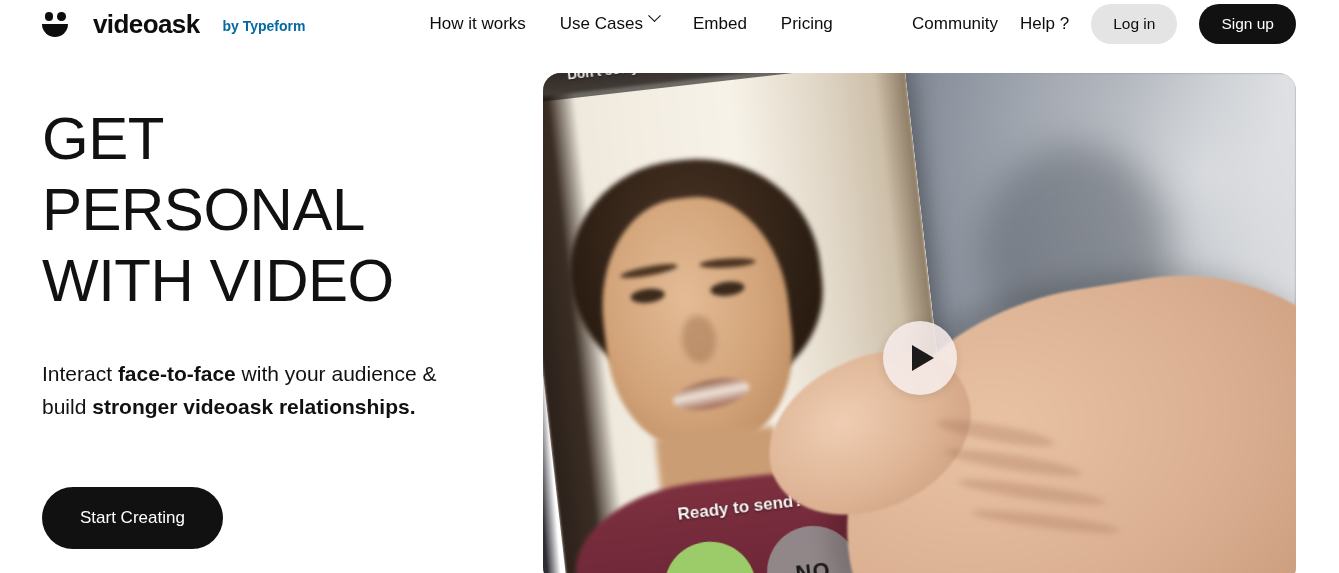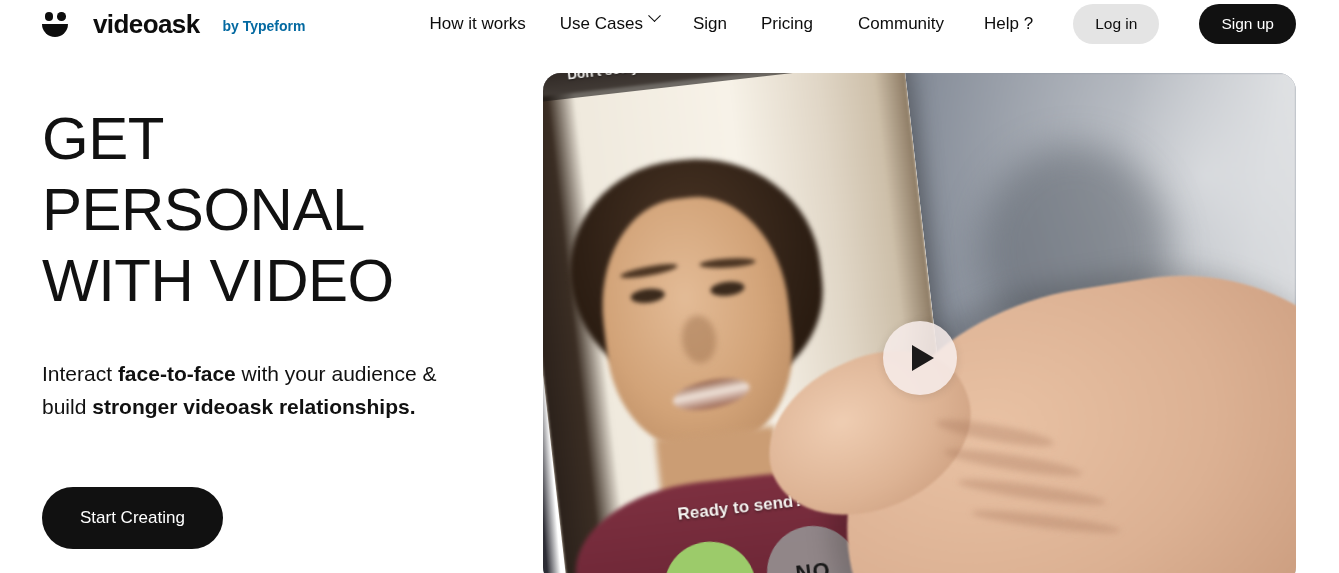--- a/index.html
+++ b/index.html
@@ -59,21 +59,21 @@
     white-space: nowrap; cursor: pointer;
   }
   .chevron {
     display: inline-block; width: 9px; height: 9px;
     border-right: 1.8px solid #0d0d0d;
     border-bottom: 1.8px solid #0d0d0d;
     transform: rotate(45deg) translate(-2px,-2px);
   }
 
   .nav-right {
-    display: flex; align-items: center; gap: 40px;
+    display: flex; align-items: center; gap: 22px;
     margin-left: auto; margin-right: 43px;
   }
   .btn {
     border: none; cursor: pointer; border-radius: 999px;
     font-family: "Liberation Sans", sans-serif;
     font-size: 15.5px; white-space: nowrap;
   }
   .btn-login {
     background: #e4e4e4; color: #0d0d0d;
     padding: 0 22px; height: 40px; line-height: 40px;
@@ -275,21 +275,21 @@
 
     <div class="nav-center">
       <a class="nav-link" href="#">
         <span>How it works</span>
       </a>
       <a class="nav-link" href="#">
         <span>Use Cases</span>
         <span class="chevron"></span>
       </a>
       <a class="nav-link" href="#">
-        <span>Sign</span>
+        <span>Embed</span>
       </a>
       <a class="nav-link" href="#">
         <span>Pricing</span>
       </a>
     </div>
 
     <div class="nav-right">
       <a class="nav-link" href="#">
         <span>Community</span>
       </a>

